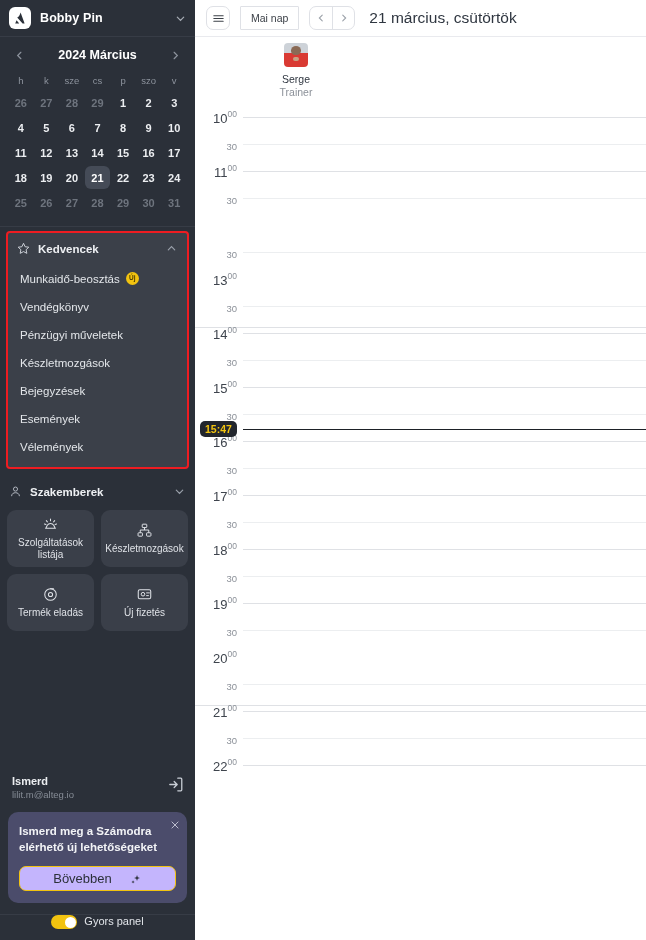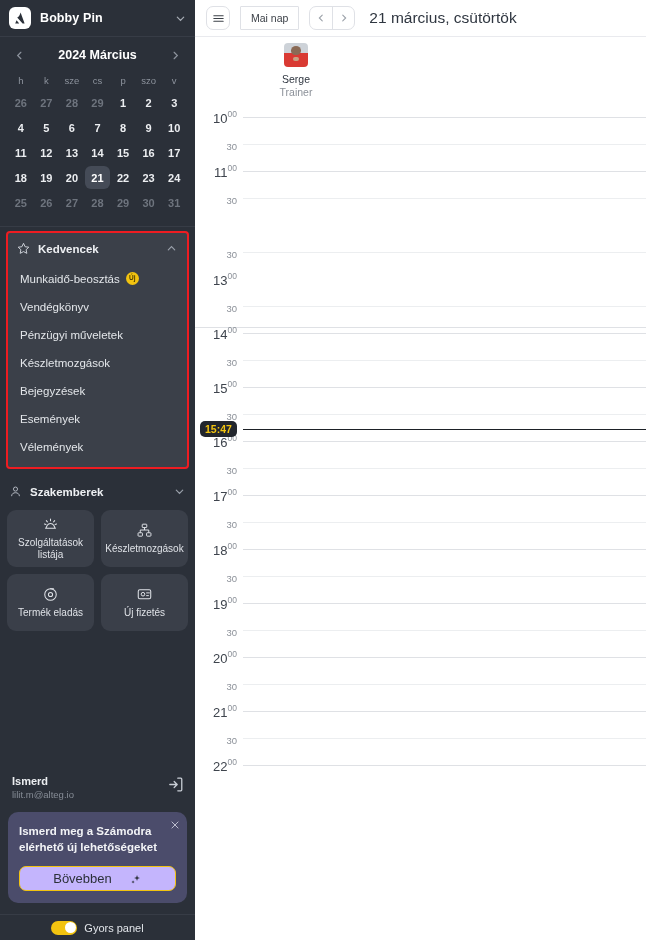--- a/index.html
+++ b/index.html
@@ -110,21 +110,21 @@
   .promo-txt { font-size: 11.5px; font-weight: bold; color: #f2f3f6; line-height: 16px; }
   .promo-x { position: absolute; top: 9px; right: 8px; color: #c7c9d8; font-size: 9px; }
   .promo-btn {
     margin-top: 11px; height: 25px; border-radius: 7px;
     background: #c4b5fd; border: 1.5px solid #f2c310;
     display: flex; align-items: center; justify-content: center; gap: 18px;
     font-size: 13px; color: #2b3039;
   }
   .qp-bar {
     height: 26px; border-top: 1px solid #373c46; margin-top: 11px;
-    display: flex; align-items: center; justify-content: center; gap: 7px;
+    display: flex; align-items: flex-start; justify-content: center; gap: 7px;
   }
   .toggle { width: 26px; height: 14px; border-radius: 8px; background: #f2c310; position: relative; flex:0 0 26px;}
   .toggle i { position: absolute; right: 1.5px; top: 1.5px; width: 11px; height: 11px; border-radius: 50%; background: #fff; }
   .qp-label { font-size: 11px; color: #e2e5ea; }
 
   
   #main { flex: 1 1 auto; height: 940px; background: #fff; display: flex; flex-direction: column; position: relative; }
   .topbar {
     height: 37px; flex: 0 0 37px; display: flex; align-items: center;
     gap: 10px; padding: 0 11px; border-bottom: 1px solid #e9eaee; background:#fff;
@@ -506,21 +506,21 @@
             <div class="line half"></div>
           </div>
           <div class="row" style="top: 490px;">
             <div class="tlab"><span class="hr-main">19</span><span class="hr-sup">00</span></div>
             <div class="line"></div>
           </div>
           <div class="row" style="top: 517px;">
             <div class="tlab"><span class="hr-half">30</span></div>
             <div class="line half"></div>
           </div>
-          <div class="row" style="top: 544px;">
+          <div class="row" style="top: 544px; flex-direction: column;">
             <div class="tlab"><span class="hr-main">20</span><span class="hr-sup">00</span></div>
             <div class="line"></div>
           </div>
           <div class="row" style="top: 571px;">
             <div class="tlab"><span class="hr-half">30</span></div>
             <div class="line half"></div>
           </div>
           <div class="row" style="top: 598px;">
             <div class="tlab"><span class="hr-main">21</span><span class="hr-sup">00</span></div>
             <div class="line"></div>

